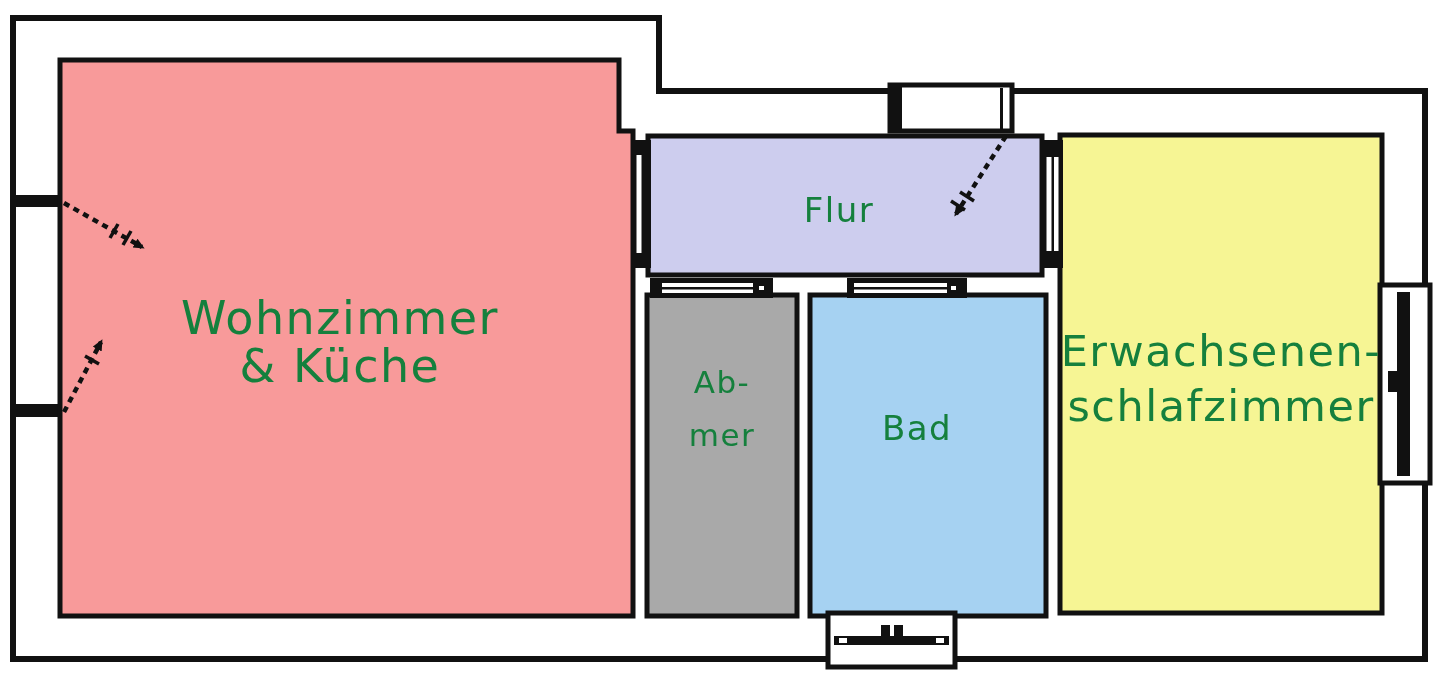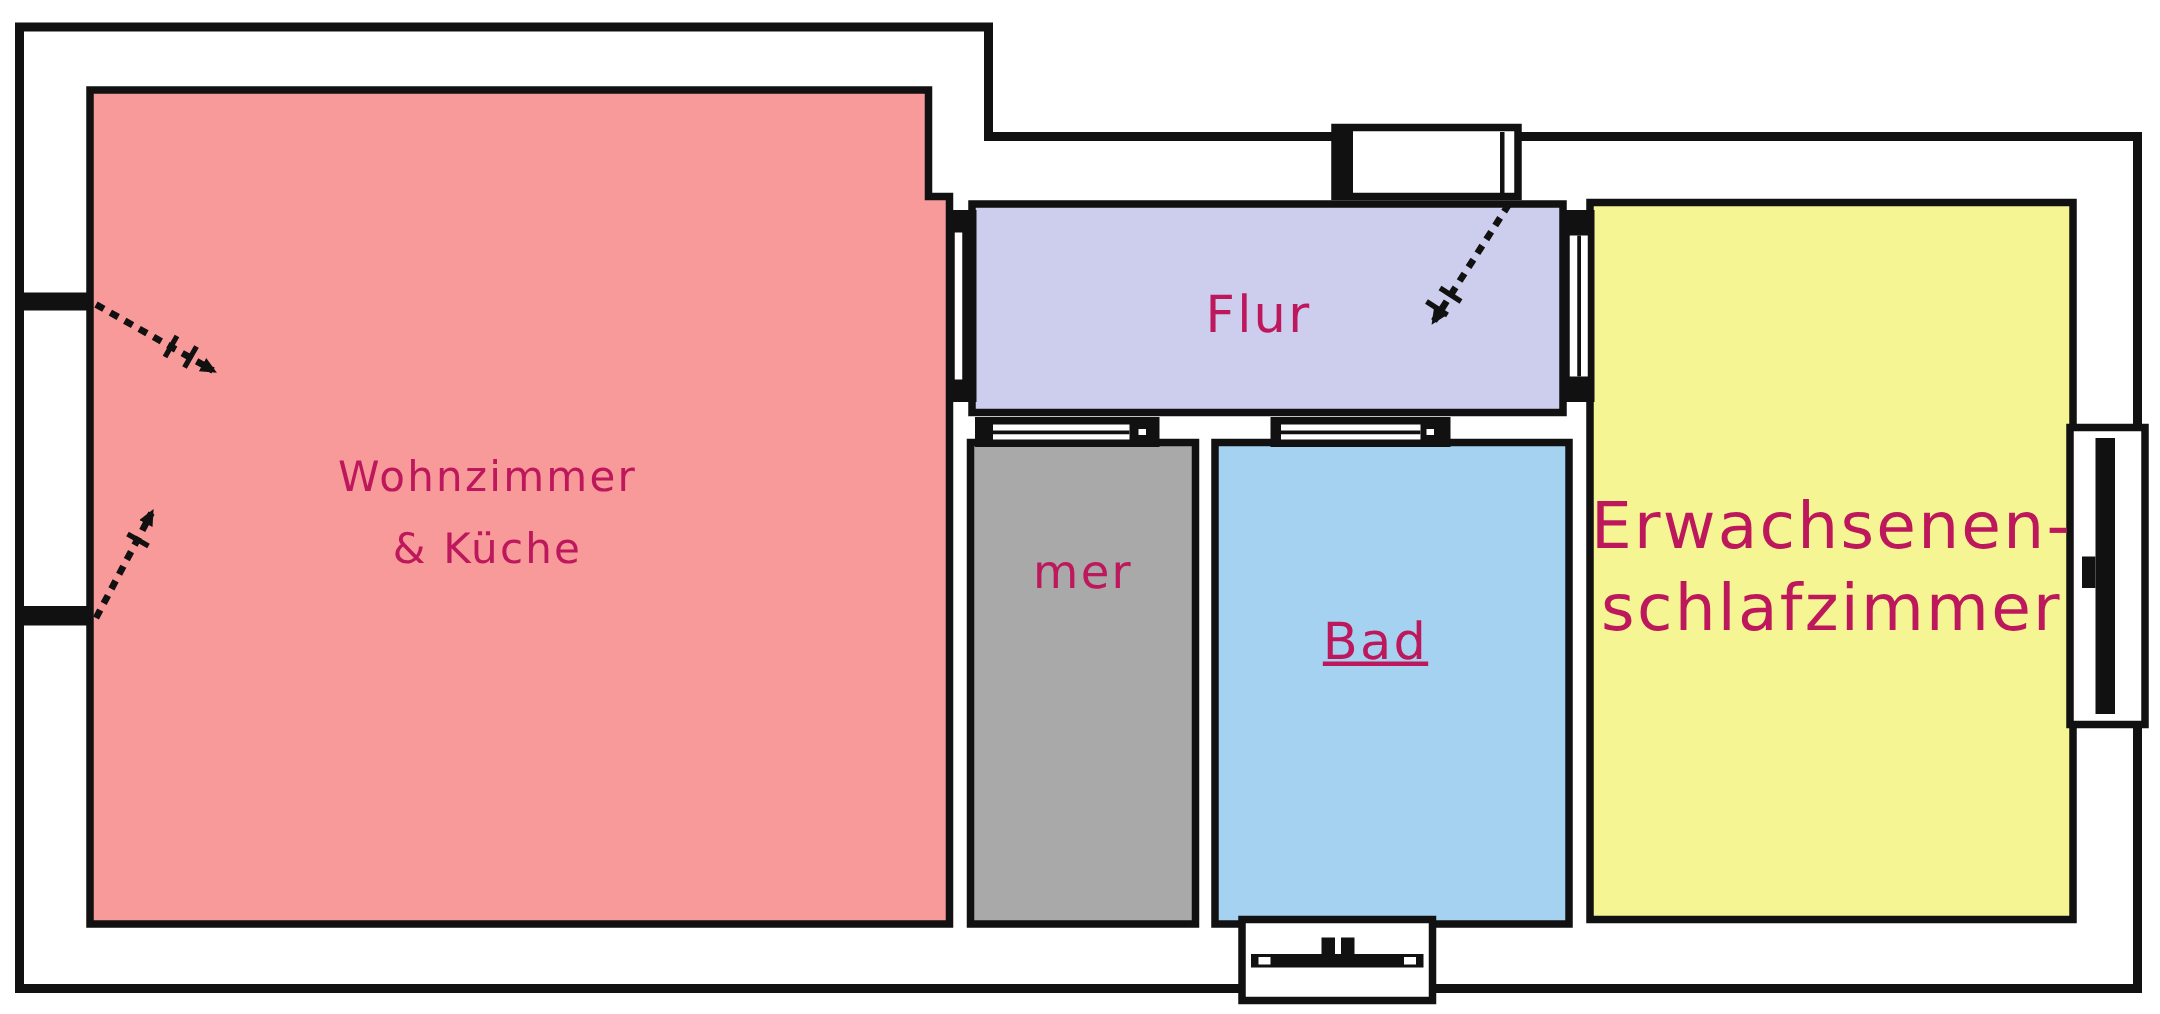--- a/index.html
+++ b/index.html
@@ -8,30 +8,30 @@
     width:1440px;height:676px;
     background:#ffffff;
     overflow:hidden;
     font-family:"DejaVu Sans", sans-serif;
   }
   .stage svg{position:absolute;left:0;top:0;}
   .room-label{
     position:absolute;
     transform:translateX(-50%);
     text-align:center;
-    color:#be185d;
+    color:#15803d;
     letter-spacing:1.5px;
     white-space:nowrap;
     pointer-events:none;
   }
   .room-label span{display:block;}
-  .lbl-living  {left:325px; top:294px; font-size:28px; line-height:48px;}
+  .lbl-living  {left:340px; top:294px; font-size:46px; line-height:48px;}
   .lbl-hallway {left:839px; top:190px; font-size:34px; line-height:40px;}
   .lbl-storage {left:722px; top:356px; font-size:31px; line-height:53px;}
-  .lbl-bath    {left:917px; top:404px; font-size:34px; line-height:48px;text-decoration:underline;}
+  .lbl-bath    {left:917px; top:404px; font-size:34px; line-height:48px;}
   .lbl-bedroom {left:1221px;top:324px; font-size:43px; line-height:55px;}
 </style>
 </head>
 <body>
 
 <div class="stage">
 
   <svg width="1440" height="676" viewBox="0 0 1440 676">
     <defs>
       <marker id="ah" markerWidth="13" markerHeight="13" refX="8" refY="5" orient="auto" markerUnits="userSpaceOnUse">
@@ -118,20 +118,21 @@
   <div class="room-label lbl-living">
     <span>Wohnzimmer</span>
     <span>&amp; Küche</span>
   </div>
 
   <div class="room-label lbl-hallway">
     <span>Flur</span>
   </div>
 
   <div class="room-label lbl-storage">
+    <span>Ab-</span>
     <span>mer</span>
   </div>
 
   <div class="room-label lbl-bath">
     <span>Bad</span>
   </div>
 
   <div class="room-label lbl-bedroom">
     <span>Erwachsenen-</span>
     <span>schlafzimmer</span>

